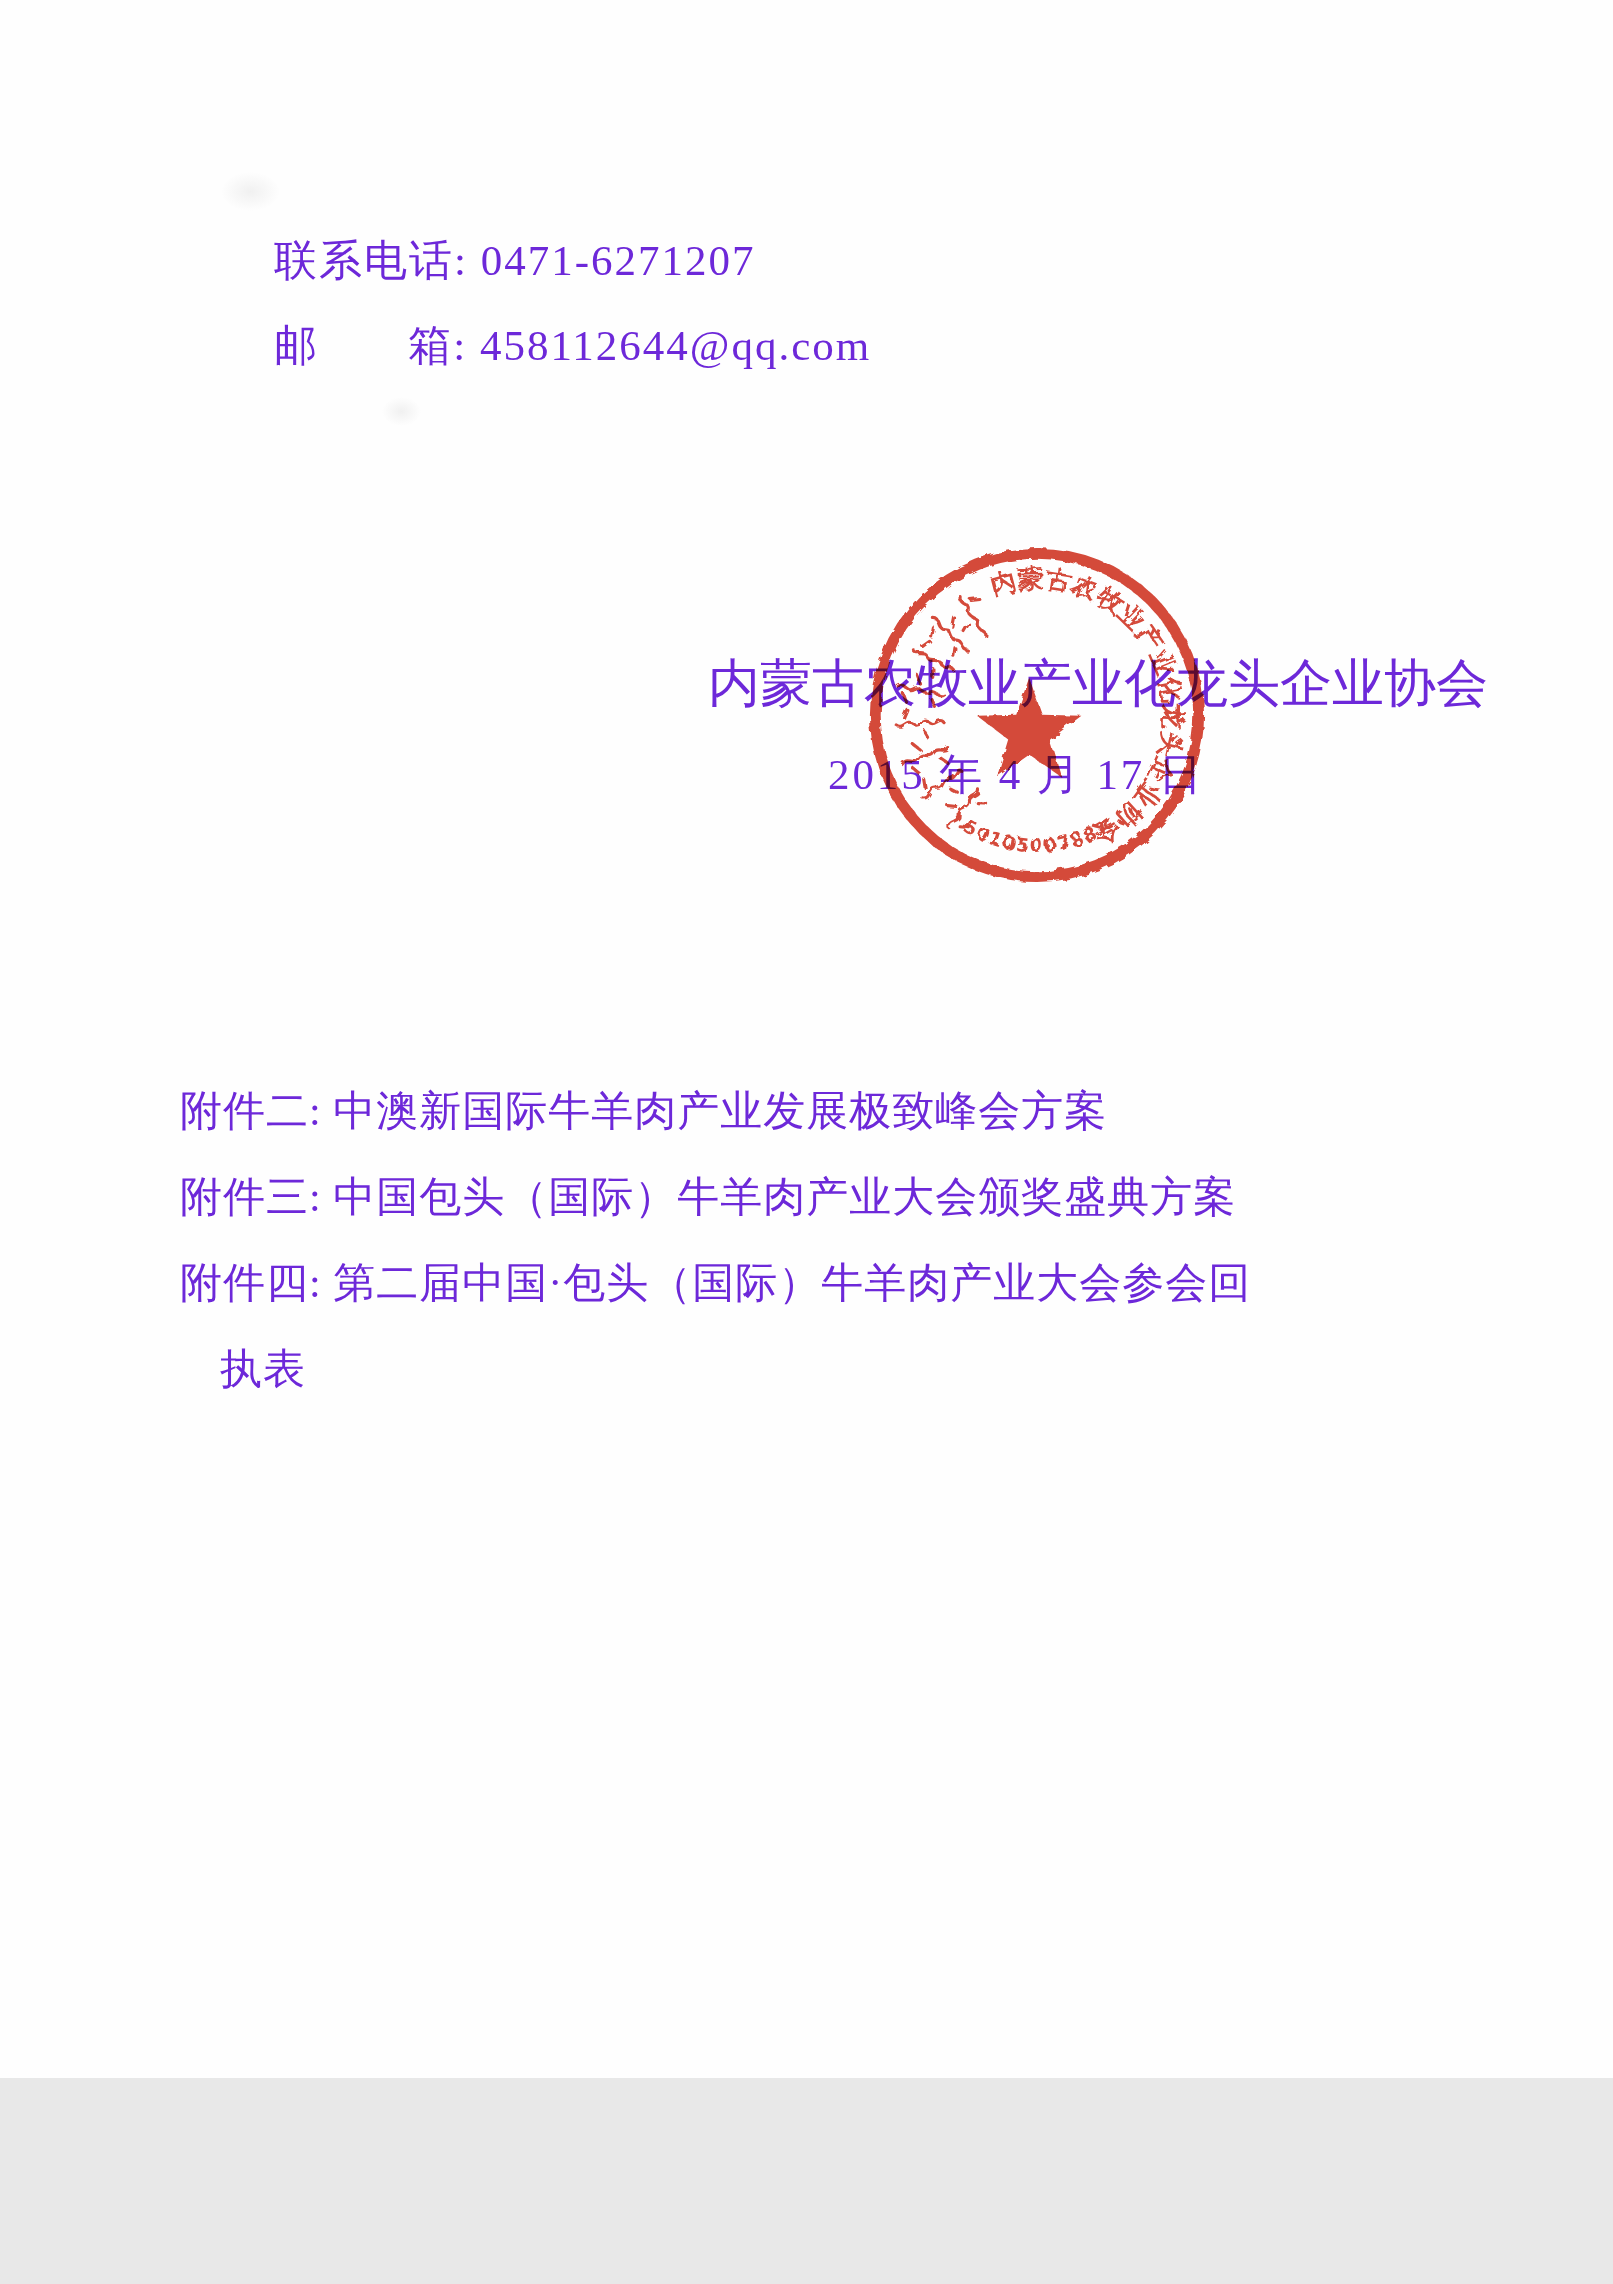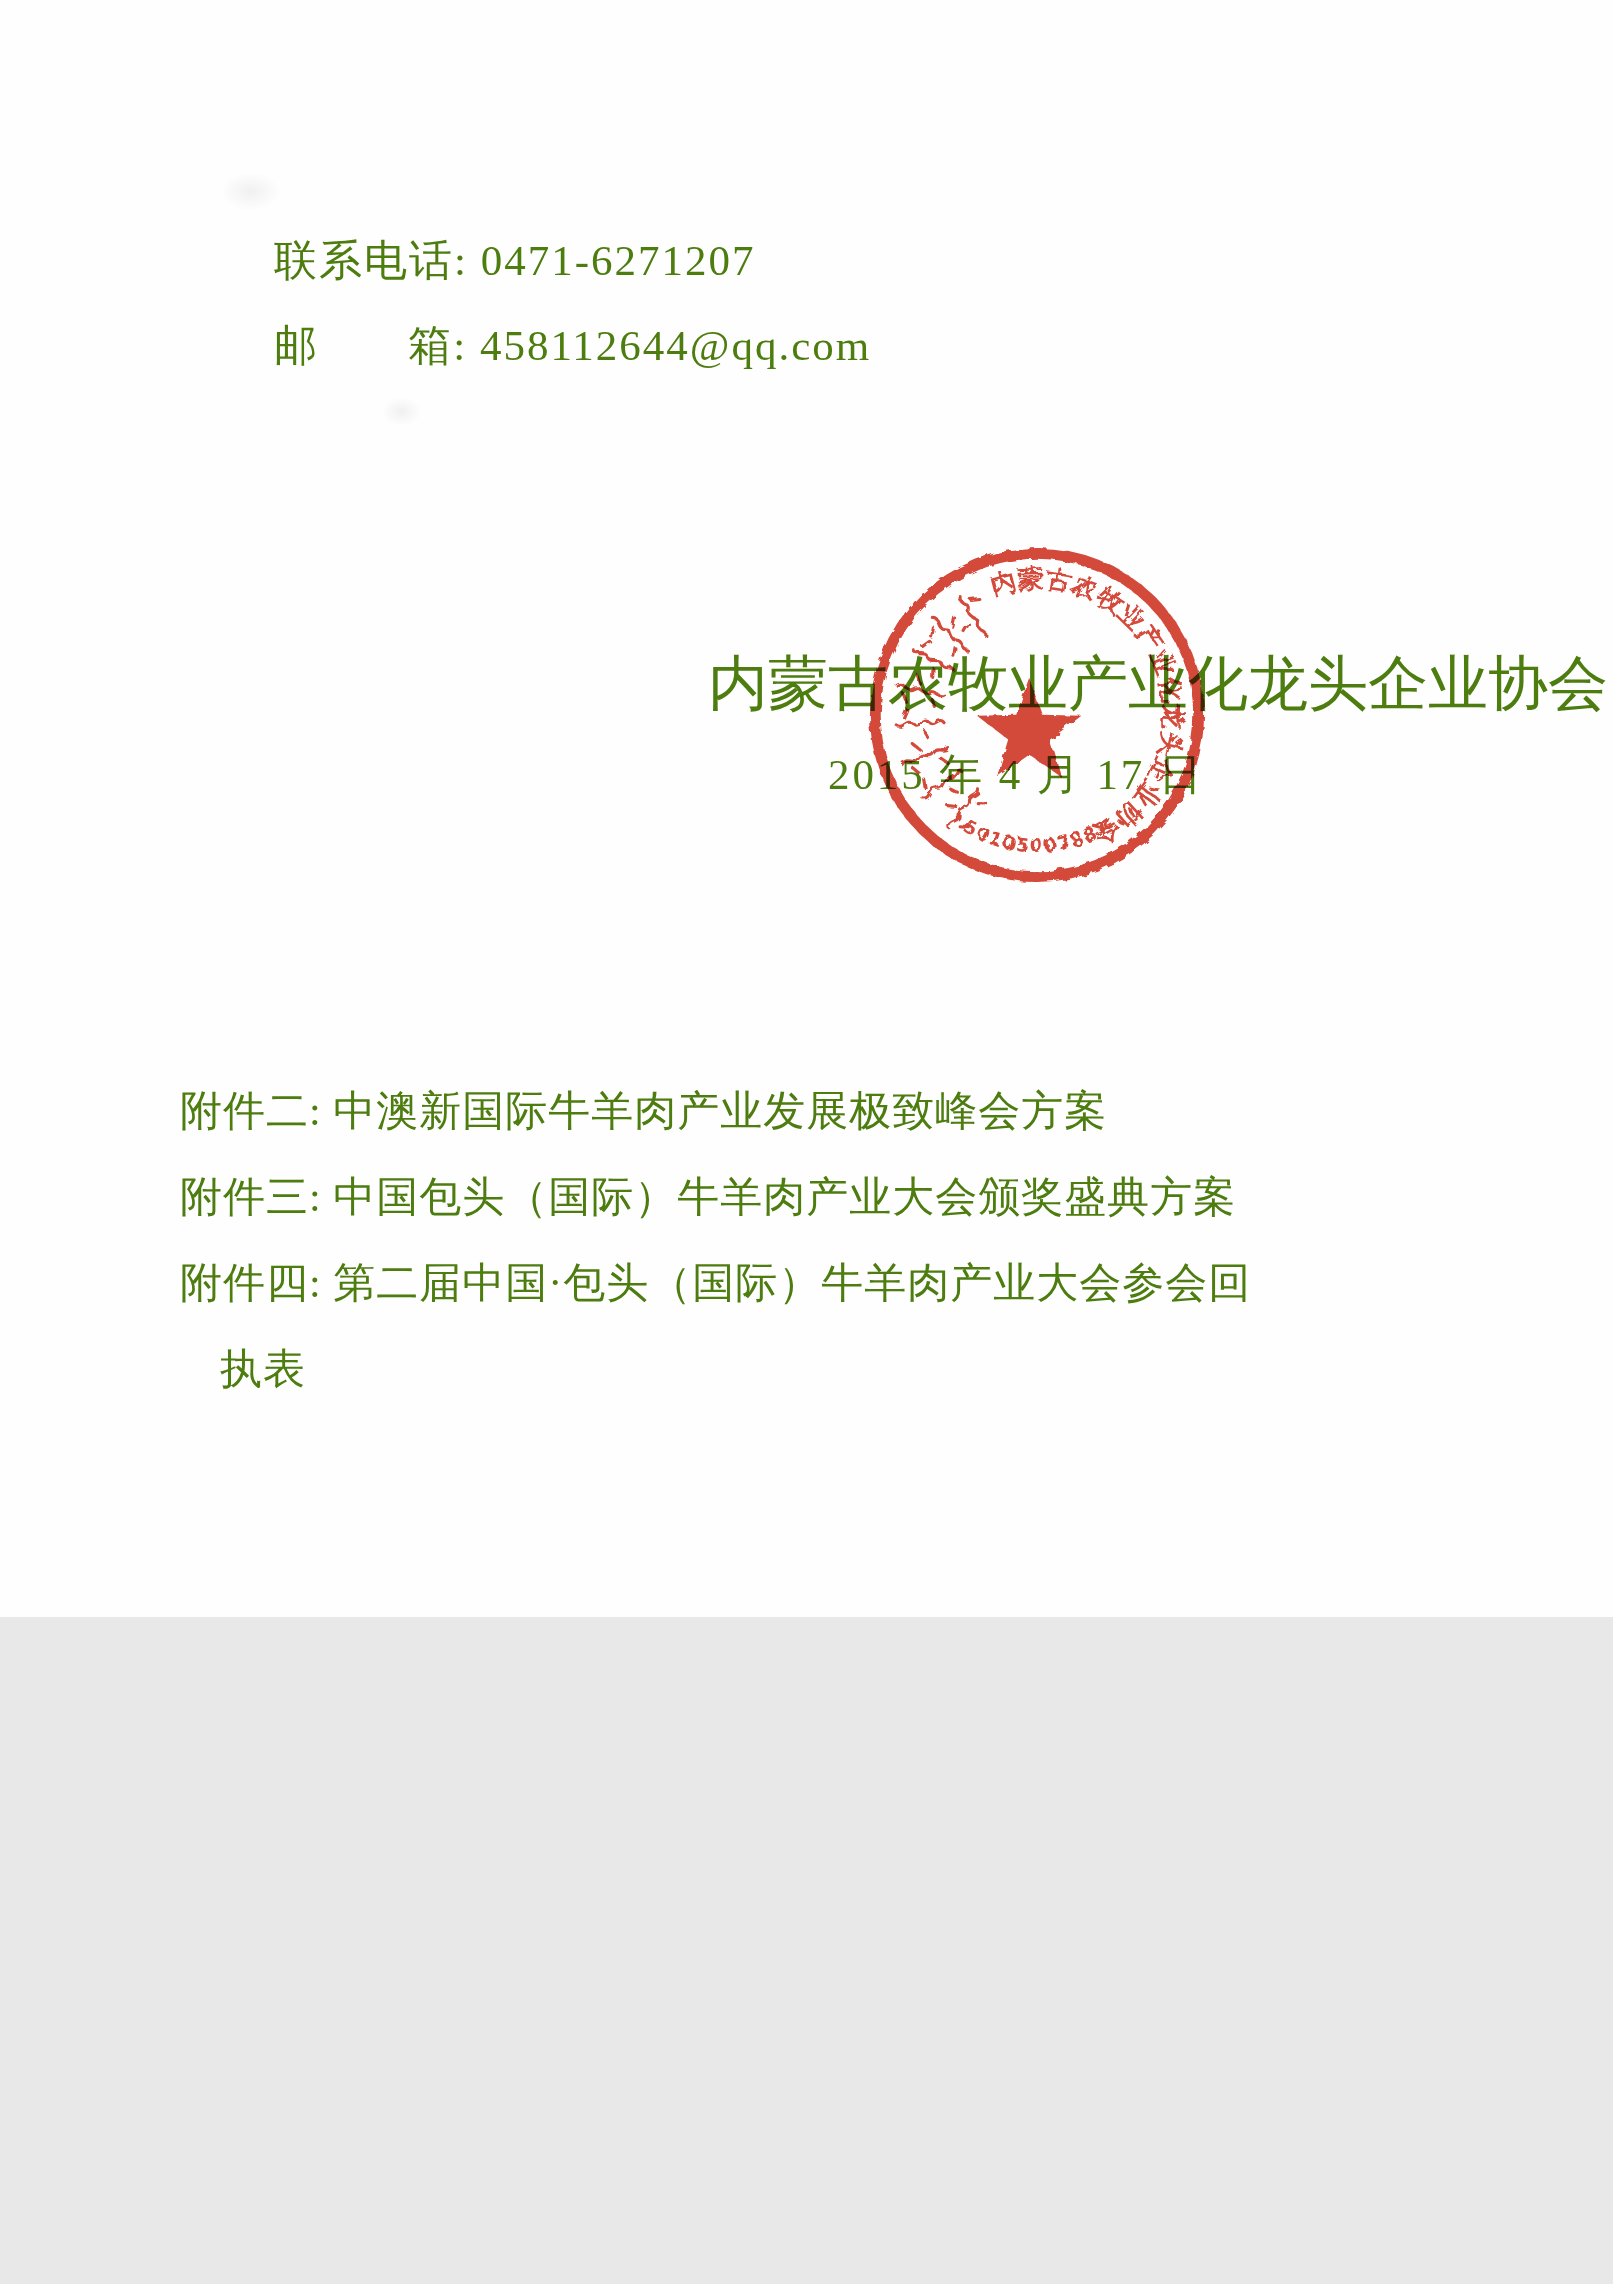--- a/index.html
+++ b/index.html
@@ -3,44 +3,44 @@
 <meta charset="utf-8">
 <style>
   html, body {
     margin: 0;
     padding: 0;
     background: #e8e8e8;
   }
   .page {
     position: relative;
     width: 1613px;
-    height: 1617px;
+    height: 2078px;
     background: #fefefe;
     overflow: hidden;
     font-family: "Liberation Serif", "DejaVu Serif", serif;
-    color: #4d7c0f;
+    color: #6d28d9;
   }
   
   .contact-block {
     position: absolute;
     left: 274px;
     top: 218px;
   }
   .contact-line {
     font-size: 43px;
     line-height: 85px;
     letter-spacing: 2px;
     white-space: pre;
   }
   
   .org-line {
     position: absolute;
     left: 708px;
     top: 662px;
-    font-size: 60px;
+    font-size: 52px;
     line-height: 44px;
     letter-spacing: 0px;
     white-space: pre;
   }
   .date-line {
     position: absolute;
     left: 828px;
     top: 753px;
     font-size: 43px;
     line-height: 43px;

